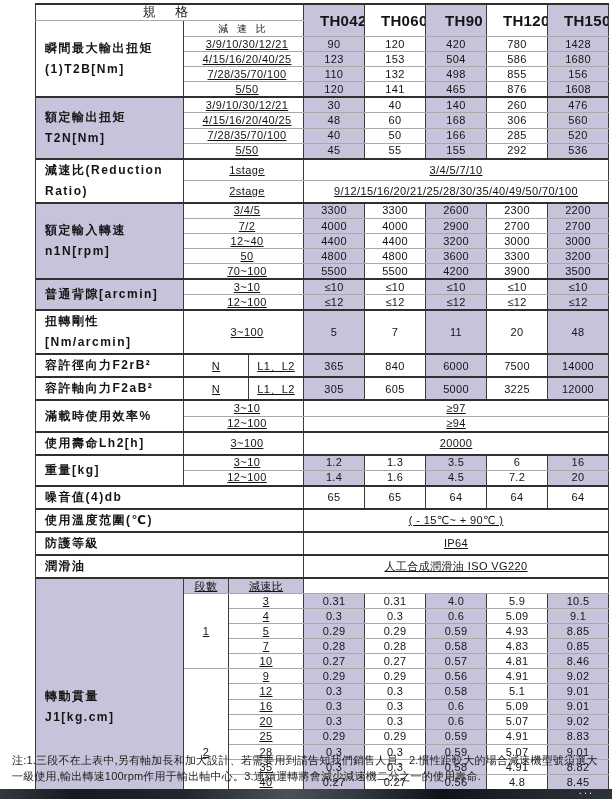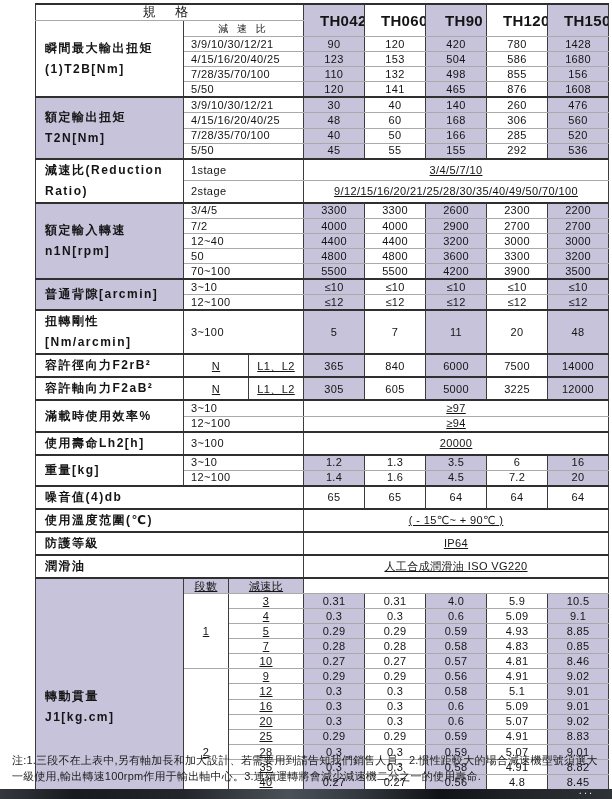--- a/index.html
+++ b/index.html
@@ -10,21 +10,21 @@
   td{border:1px solid;border-color:#a9a9a9 #3c3c3c;padding:0;text-align:center;
      vertical-align:middle;font-size:11px;height:14.1px;line-height:1.15;overflow:hidden;}
   tr.grp>td{border-top:2px solid #2f2f2f;}
   .lav{background:#c7c3db;}
   .hd td{height:15px;}
   .spec-h{font-size:13px;letter-spacing:8px;}
   .sub-h{font-size:10px;letter-spacing:3px;height:15px;}
   .model-h{font-weight:bold;font-size:15px;letter-spacing:0.3px;padding-left:16px;}
   .sec-label{text-align:left;padding-left:9px;font-size:12px;letter-spacing:1.5px;
              white-space:pre-line;line-height:1.75;font-weight:bold;}
-  .sub{text-align:left;padding-left:7px;letter-spacing:0.4px;}
+  .sub{text-align:center;padding-left:7px;letter-spacing:0.4px;text-decoration:underline;}
   .ctr{text-align:center;letter-spacing:0.4px;text-decoration:underline;}
   .val{letter-spacing:0.3px;}
   .footnote{position:absolute;left:12px;top:753px;width:594px;font-size:11px;
             line-height:1.45;letter-spacing:0.2px;color:#1c1c1c;}
   .photo-strip{position:absolute;left:0;top:789px;width:612px;height:10px;
     background:linear-gradient(90deg,#34383e 0%,#171a1e 12%,#23272c 30%,#4b5158 47%,
                #343a40 58%,#101316 72%,#22262b 86%,#2e3338 100%);}
   .dots{position:absolute;right:18px;top:-4px;color:#e8e8e8;font-size:11px;
         letter-spacing:2px;line-height:10px;}
 </style>

